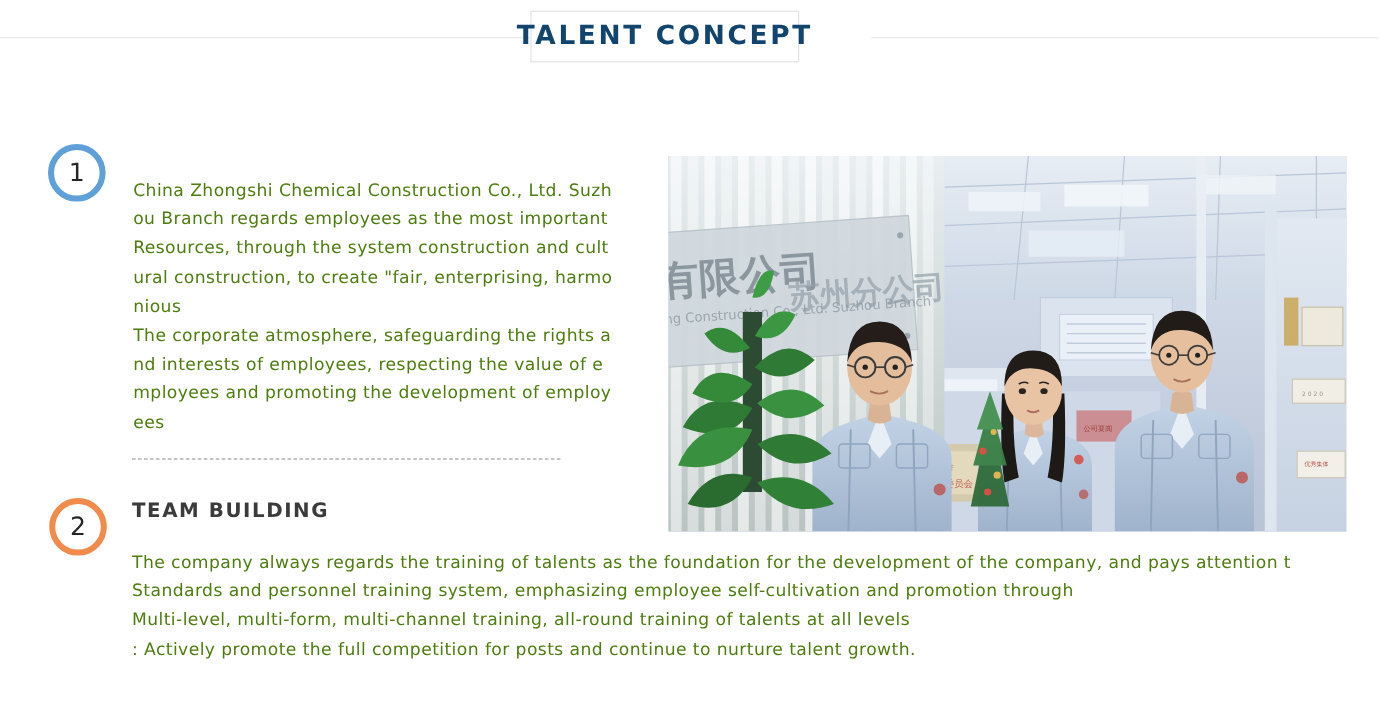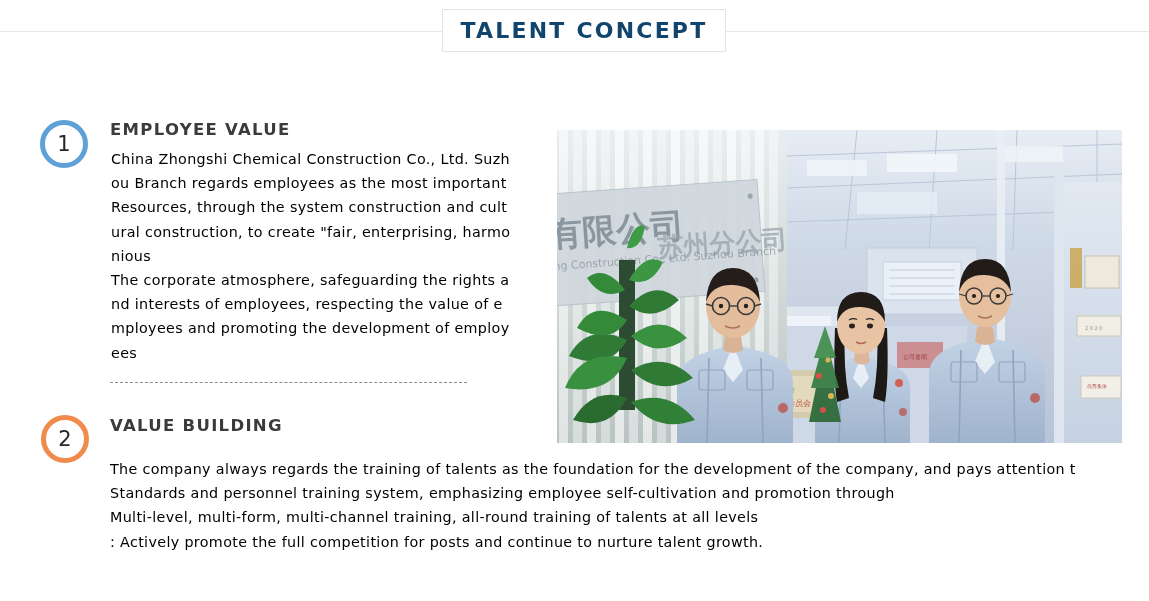--- a/index.html
+++ b/index.html
@@ -30,21 +30,21 @@
     height: 1px;
     background: #e8e8e8;
   }
   .title-rule.left  { left: 0px;   width: 442px; }
   .title-rule.right { left: 726px; width: 423px; }
 
   .title-box {
     position: absolute;
     left: 442px;
     top: 9px;
-    width: 284px;
+    width: 224px;
     height: 43px;
     border: 1px solid #e3e3e3;
     background: #ffffff;
     box-sizing: border-box;
     display: flex;
     align-items: center;
     justify-content: center;
   }
   .title-text {
     font-size: 22px;
@@ -98,21 +98,21 @@
     white-space: nowrap;
     line-height: 1;
   }
   .heading-1 { left: 110px; top: 60px; }
   .heading-2 { left: 110px; top: 356px; }
 
   .body-text {
     position: absolute;
     font-size: 14.3px;
     line-height: 24.2px;
-    color: #000000;
+    color: #4d7c0f;
     letter-spacing: 0.35px;
     white-space: pre;
   }
   .body-1 { left: 111px; top: 85px; }
   .body-2 { left: 110px; top: 395px; }
 
   .dotted-rule {
     position: absolute;
     left: 110px;
     top: 320px;
@@ -142,36 +142,35 @@
   <div class="title-box">
     <span class="title-text">TALENT CONCEPT</span>
   </div>
 </div>
 
 <div class="content">
 
   <div class="badge badge-1">
     <span>1</span>
   </div>
-  <div class="section-heading heading-1">EMPLOYEE VALUE</div>
   <div class="body-text body-1">China Zhongshi Chemical Construction Co., Ltd. Suzh
 ou Branch regards employees as the most important
 Resources, through the system construction and cult
 ural construction, to create "fair, enterprising, harmo
 nious
 The corporate atmosphere, safeguarding the rights a
 nd interests of employees, respecting the value of e
 mployees and promoting the development of employ
 ees</div>
   <div class="dotted-rule"></div>
 
   <div class="badge badge-2">
     <span>2</span>
   </div>
-  <div class="section-heading heading-2">VALUE BUILDING</div>
+  <div class="section-heading heading-2">TEAM BUILDING</div>
   <div class="body-text body-2">The company always regards the training of talents as the foundation for the development of the company, and pays attention t
 Standards and personnel training system, emphasizing employee self-cultivation and promotion through
 Multi-level, multi-form, multi-channel training, all-round training of talents at all levels
 : Actively promote the full competition for posts and continue to nurture talent growth.</div>
 
   <div class="photo">
     <svg width="565" height="313" viewBox="0 0 565 313" xmlns="http://www.w3.org/2000/svg">
       <defs>
         <linearGradient id="ceil" x1="0" y1="0" x2="0" y2="1">
           <stop offset="0%" stop-color="#e7edf4"></stop>

